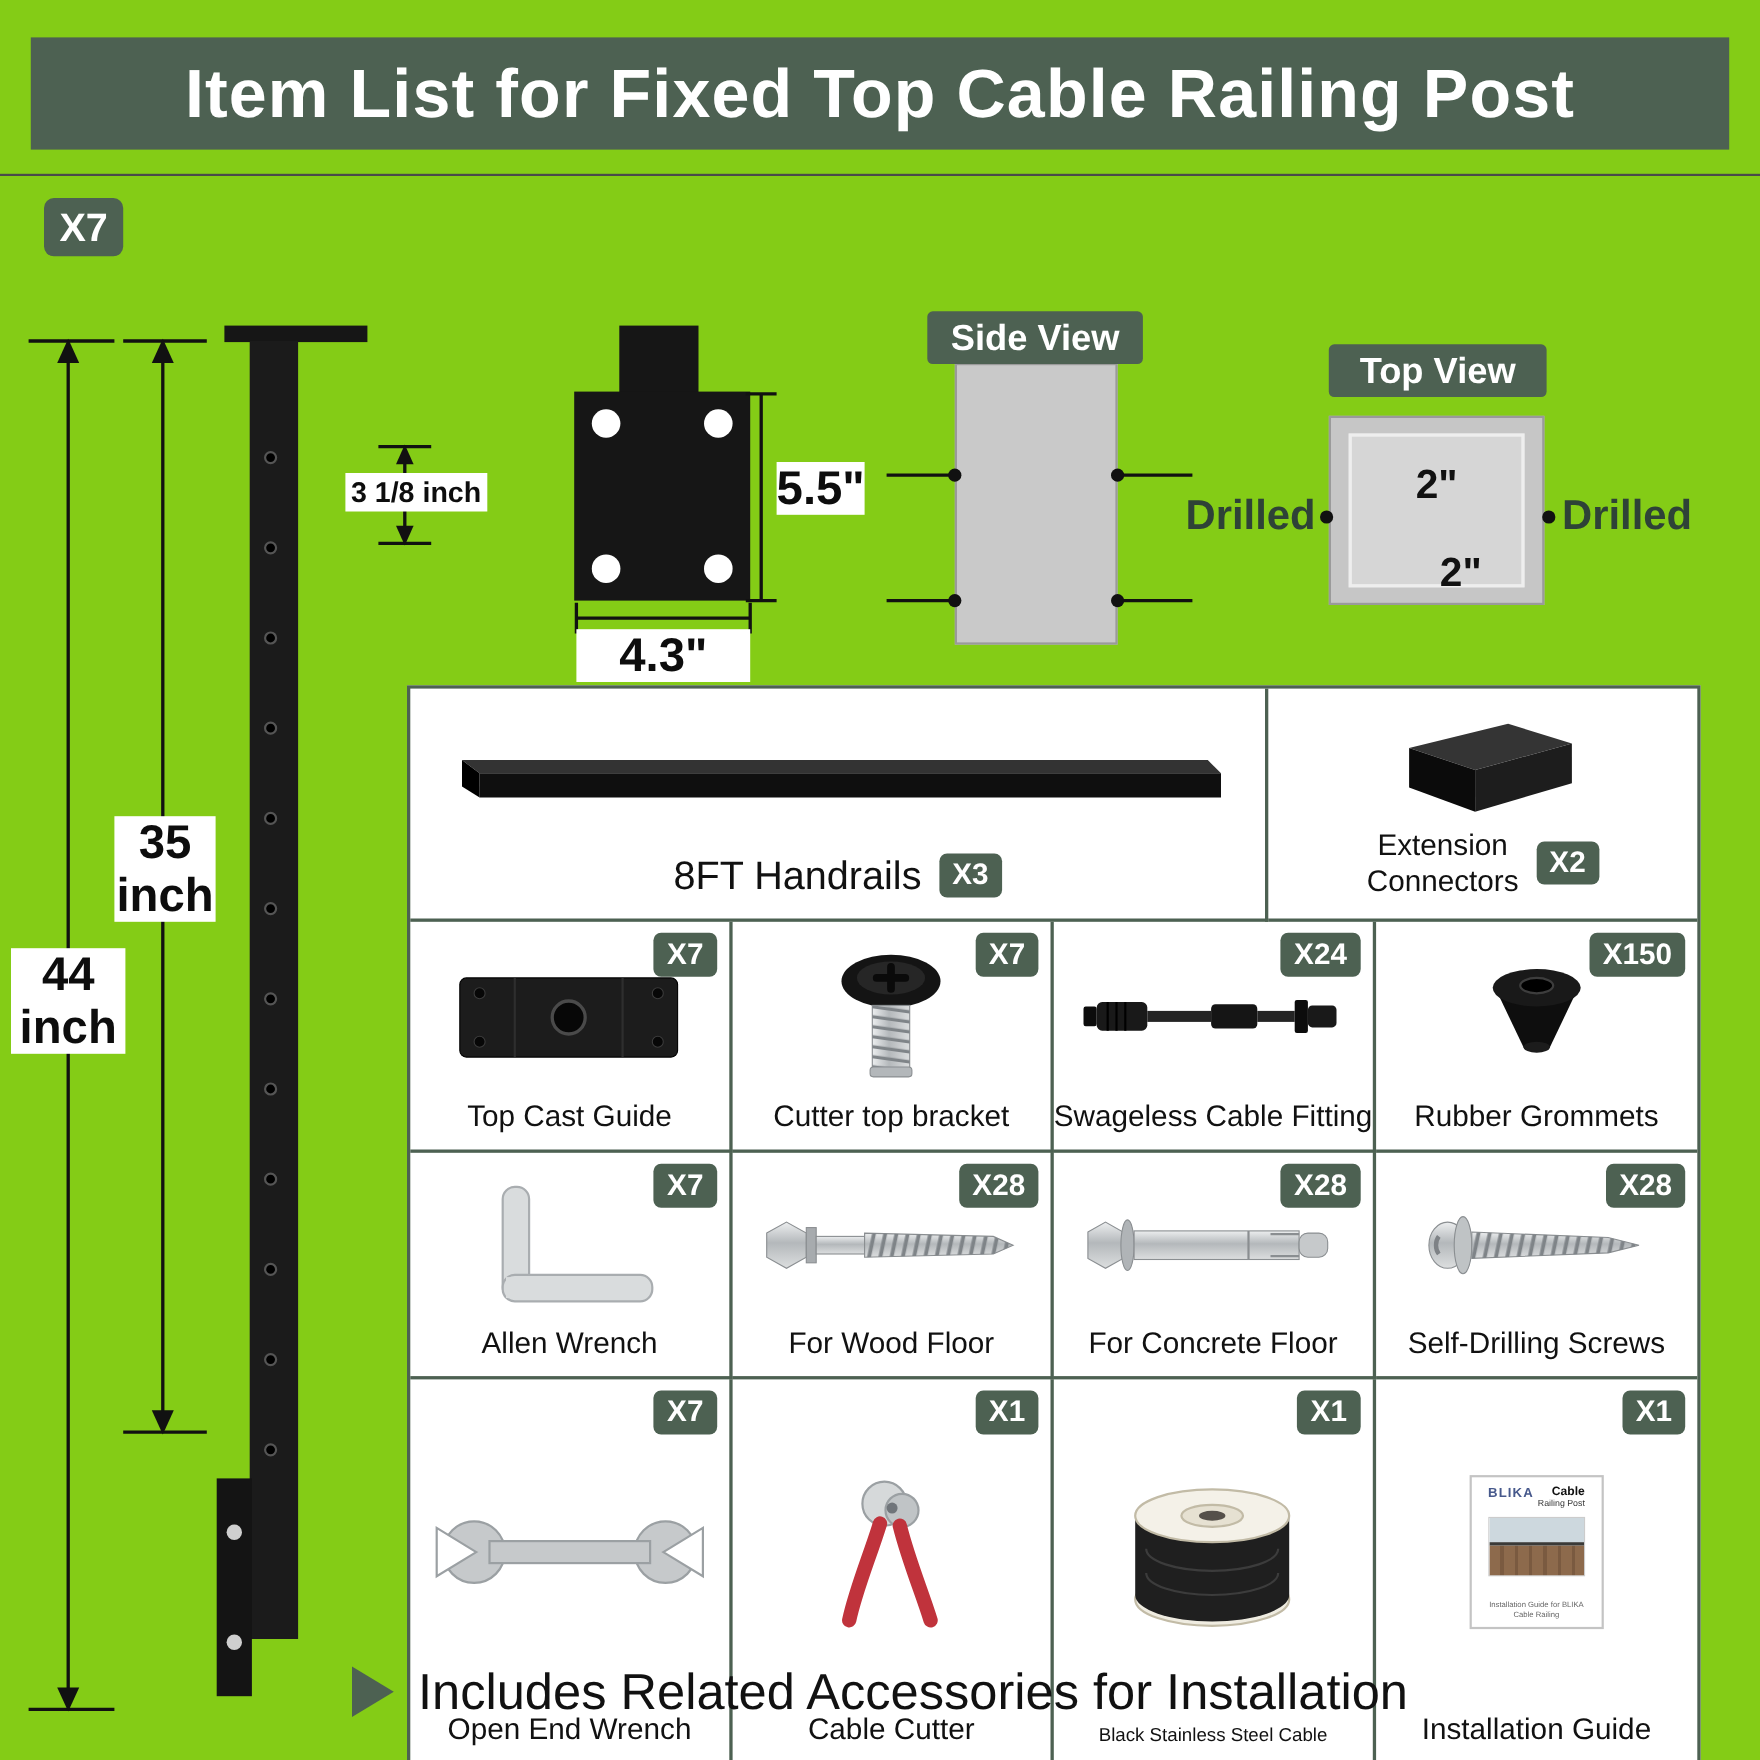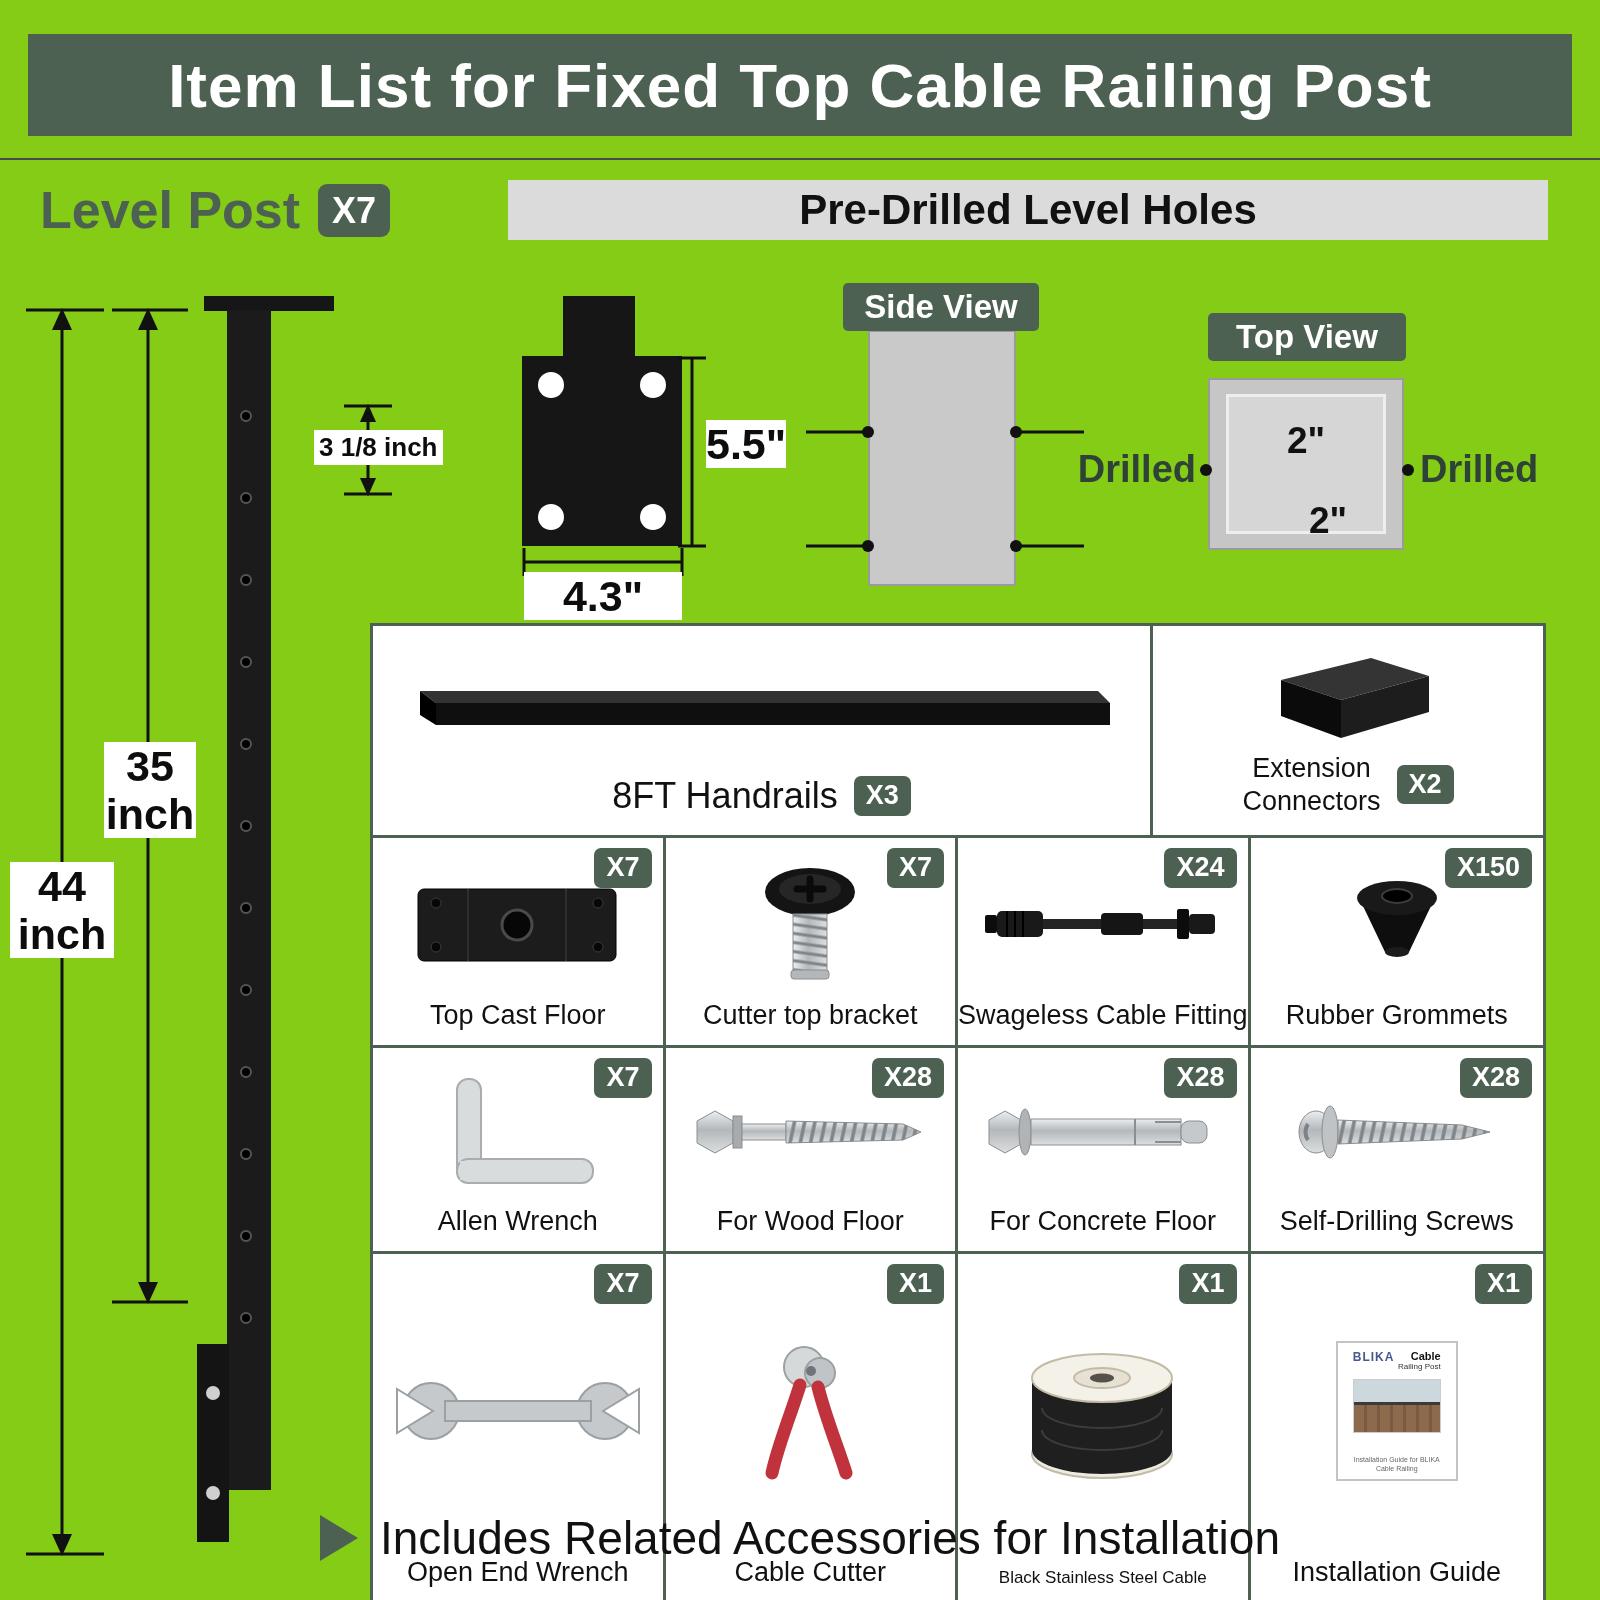--- a/index.html
+++ b/index.html
@@ -93,25 +93,21 @@
       </pattern>
     </defs>
   </svg>
 
   <header class="banner">
     <h1>Item List for Fixed Top Cable Railing Post</h1>
   </header>
   <div class="rule"></div>
 
   <div class="lp-head">
-    <span class="lp-label">Level Post</span>
     <span class="badge lg">X7</span>
-  </div>
-  <div class="gray-bar">
-    <span>Pre-Drilled Level Holes</span>
   </div>
 
   <div class="post-plate"></div>
   <div class="post-body">
     <div class="post-hole" style="top:100px"></div>
     <div class="post-hole" style="top:182px"></div>
     <div class="post-hole" style="top:264px"></div>
     <div class="post-hole" style="top:346px"></div>
     <div class="post-hole" style="top:428px"></div>
     <div class="post-hole" style="top:510px"></div>
@@ -222,21 +218,21 @@
           <rect x="8" y="20" width="198" height="72" rx="6" fill="#1c1c1c" stroke="#000"></rect>
           <line x1="58" y1="20" x2="58" y2="92" stroke="#2e2e2e" stroke-width="2"></line>
           <line x1="156" y1="20" x2="156" y2="92" stroke="#2e2e2e" stroke-width="2"></line>
           <circle cx="107" cy="56" r="15" fill="#070707" stroke="#4a4a4a" stroke-width="3"></circle>
           <circle cx="26" cy="34" r="5" fill="#070707" stroke="#3c3c3c"></circle>
           <circle cx="188" cy="34" r="5" fill="#070707" stroke="#3c3c3c"></circle>
           <circle cx="26" cy="78" r="5" fill="#070707" stroke="#3c3c3c"></circle>
           <circle cx="188" cy="78" r="5" fill="#070707" stroke="#3c3c3c"></circle>
         </svg>
       </div>
-      <div class="cell-label">Top Cast Floor</div>
+      <div class="cell-label">Top Cast Guide</div>
     </div>
 
     <div class="cell c3">
       <span class="badge qty">X7</span>
       <div class="art">
         <svg width="100" height="125" viewBox="0 0 100 125">
           <ellipse cx="50" cy="30" rx="45" ry="24" fill="#141414"></ellipse>
           <ellipse cx="50" cy="27" rx="31" ry="15" fill="#262626"></ellipse>
           <path d="M50,17 V37 M37,27 H63" stroke="#0a0a0a" stroke-width="7" stroke-linecap="round"></path>
           <rect x="33" y="52" width="34" height="58" fill="url(#silv)" stroke="#8a8e91"></rect>

